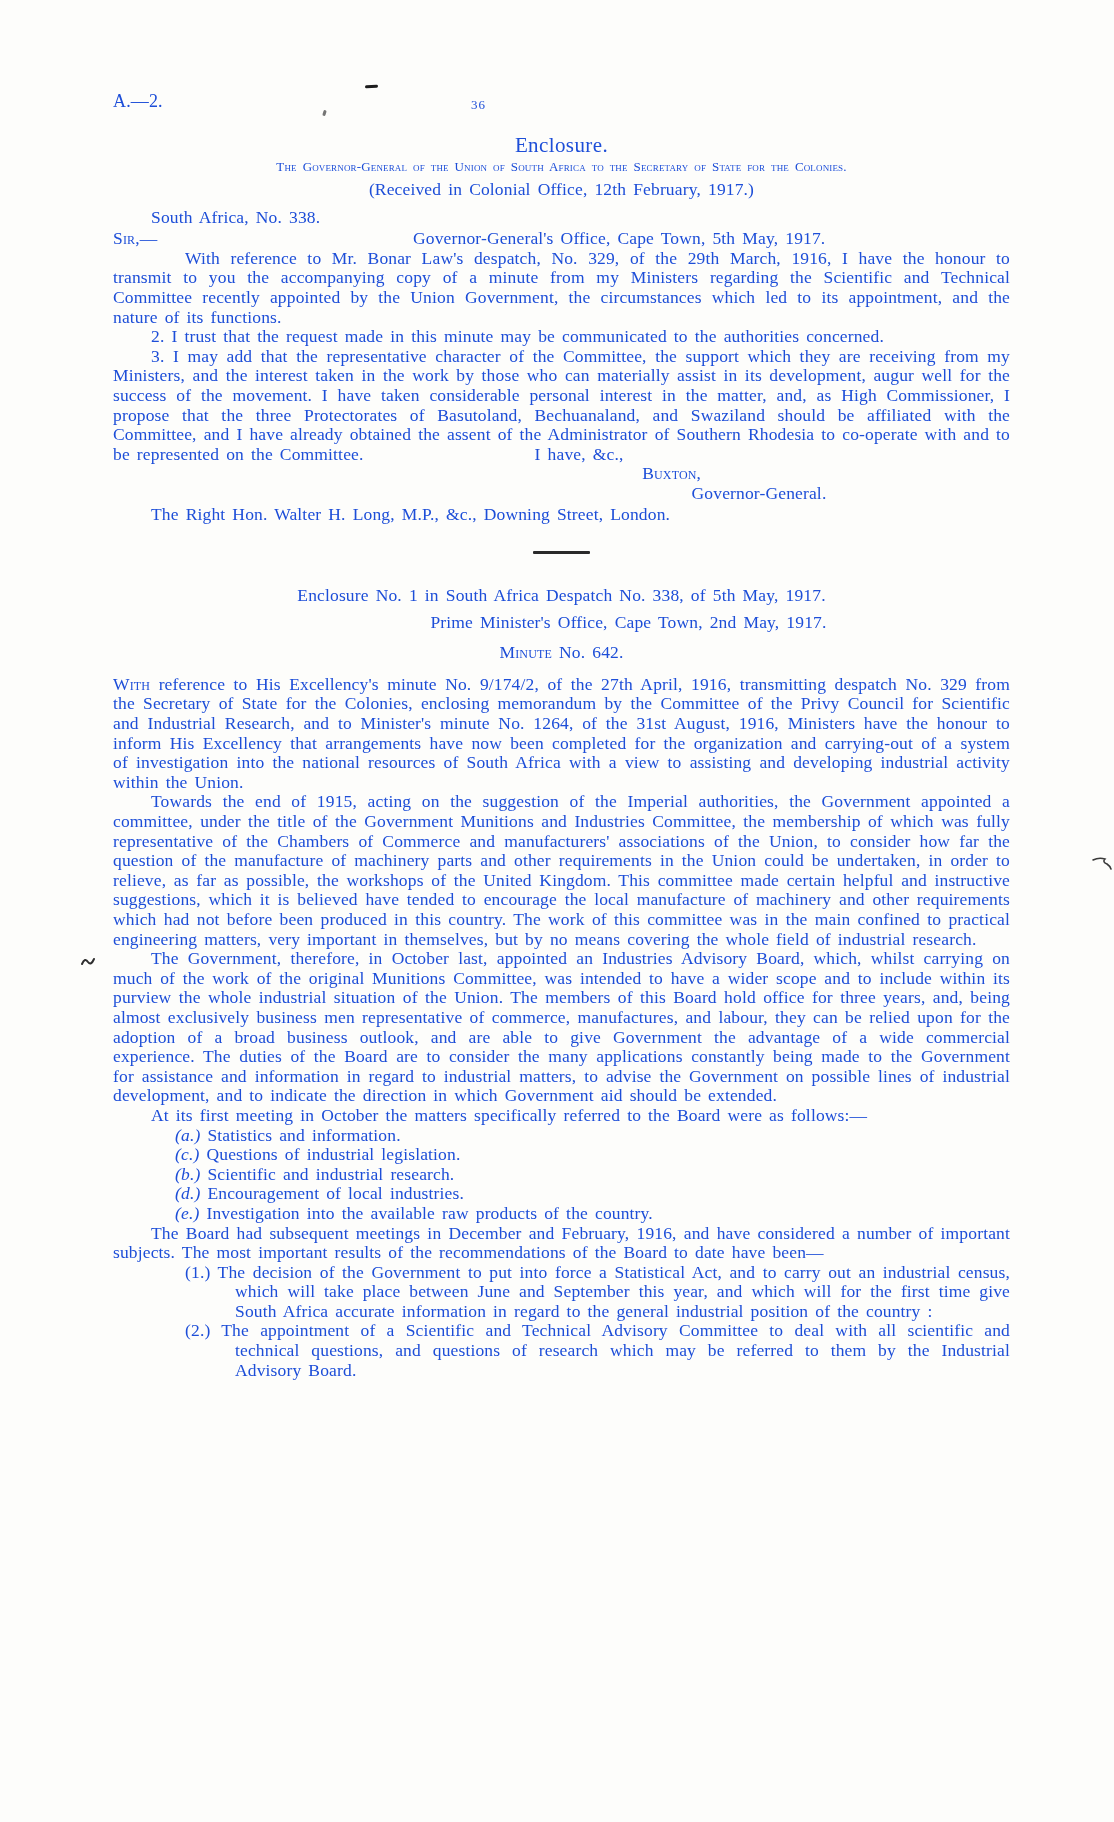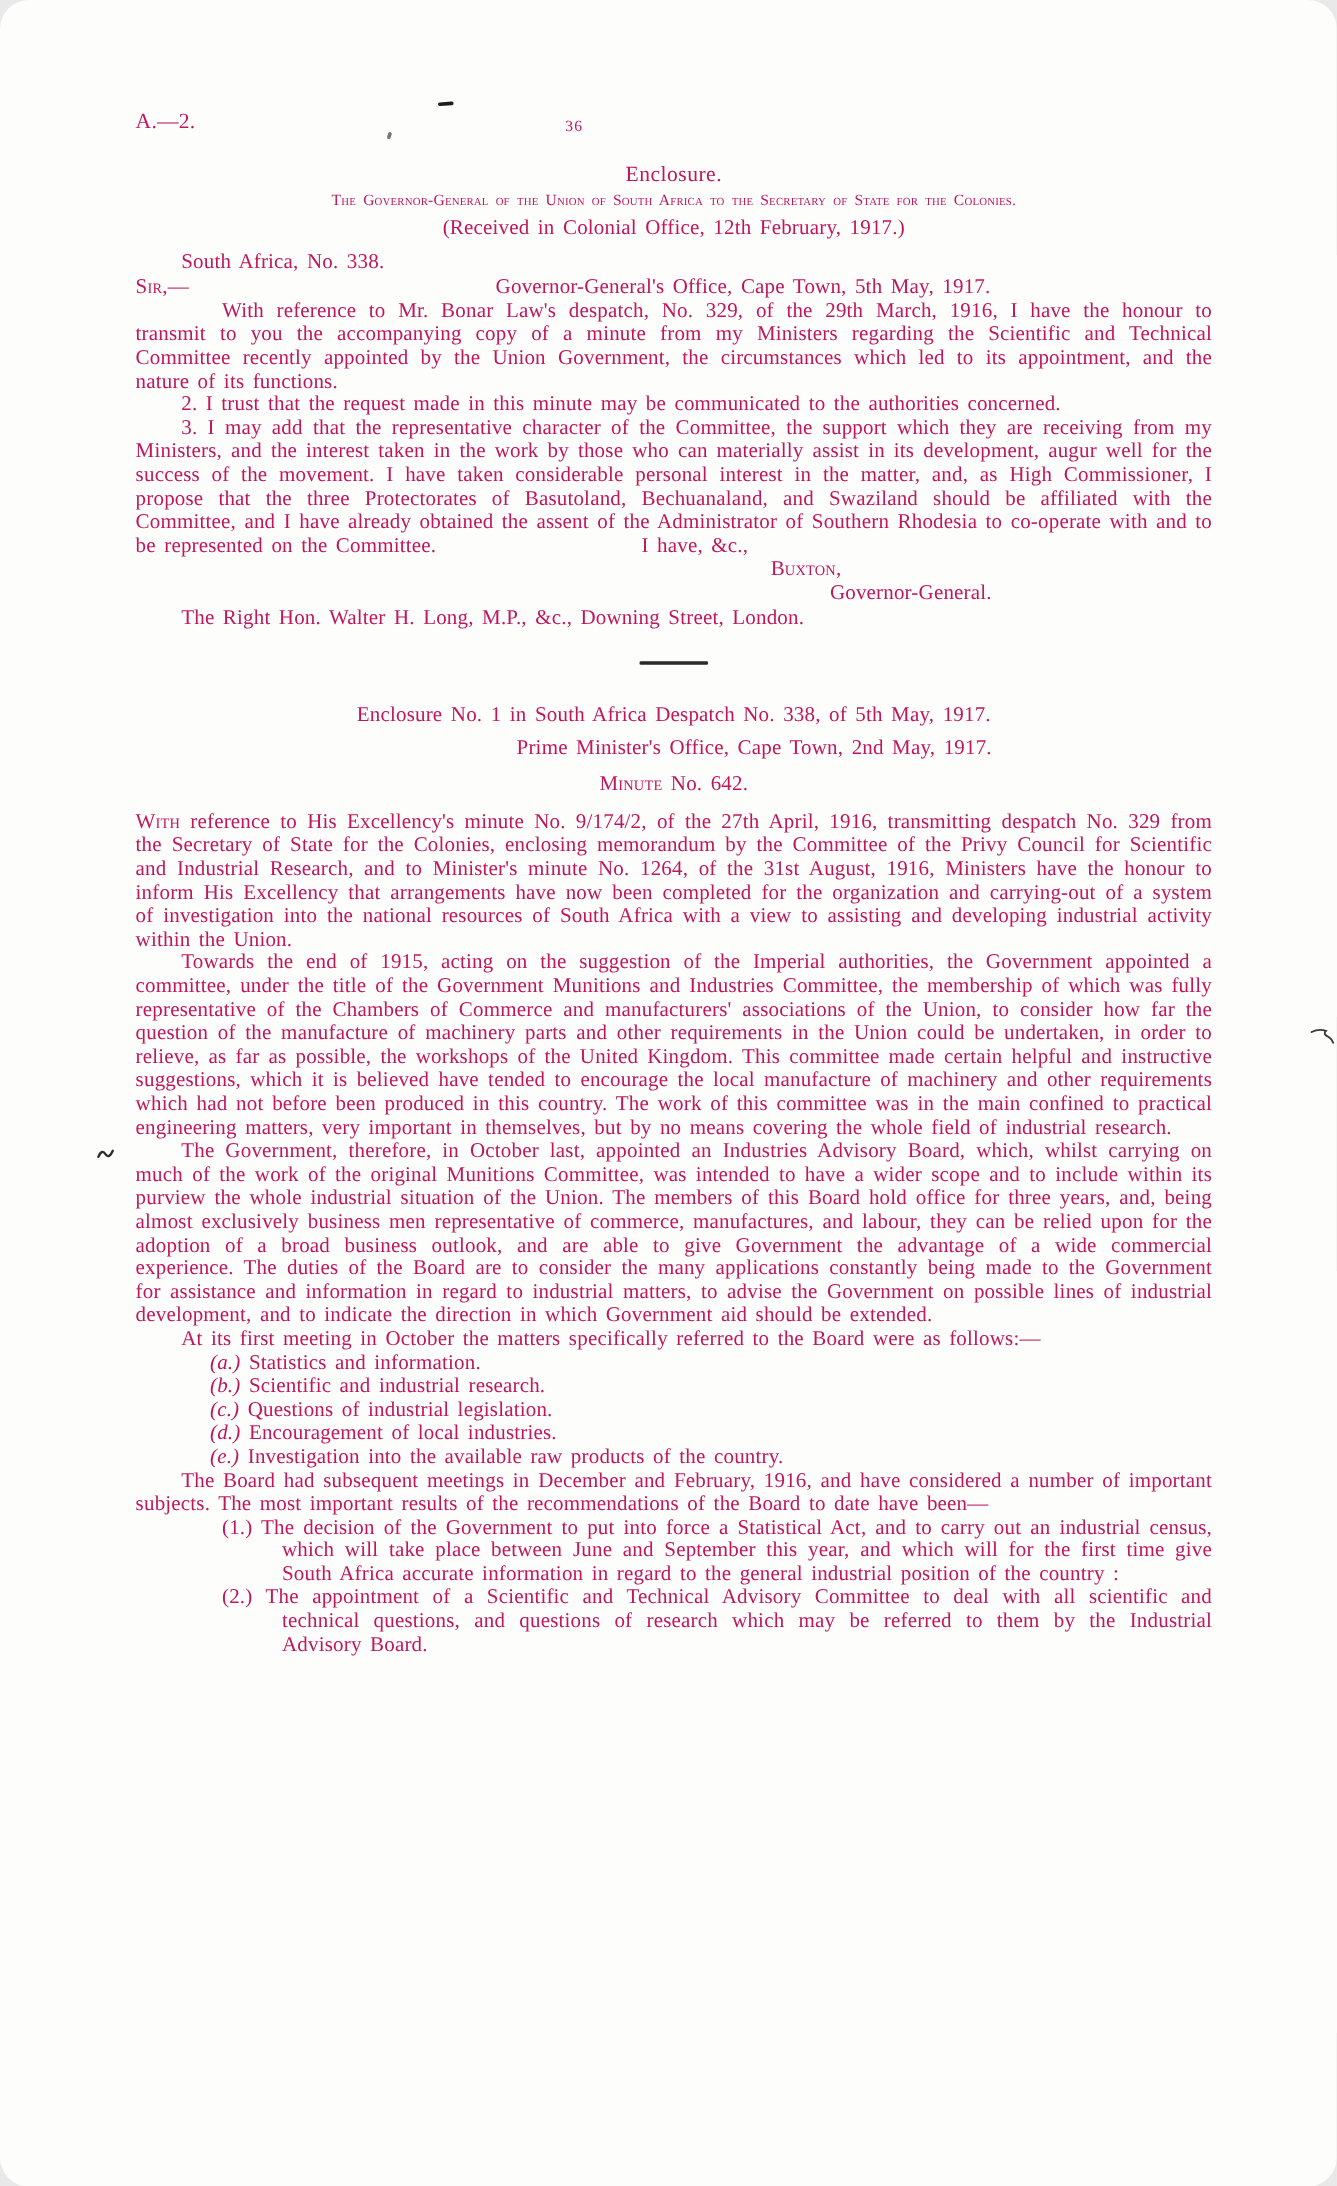--- a/index.html
+++ b/index.html
@@ -3,40 +3,39 @@
 <meta charset="utf-8">
 <style>
   * { margin:0; padding:0; box-sizing:border-box; }
   html,body { background:#e9e9e9; }
   .page {
     position:relative;
     width:1114px; height:1822px;
     margin:0 auto;
     background:#fdfdfb;
     font-family:"Liberation Serif","DejaVu Serif",serif;
-    color:#be185d;
+    color:#1d4ed8;
     overflow:hidden;
-    border-radius:24px;
   }
   .content {
     position:absolute; left:113px; top:0; width:897px;
     font-size:17.5px; line-height:19.6px;
     word-spacing:2.5px; letter-spacing:0.15px;
   }
   .sc { font-variant:small-caps; }
   .just { text-align:justify; }
   .center { text-align:center; }
 
   .header-row { position:relative; margin-top:92px; height:22px; }
   .doc-ref { position:absolute; left:0; top:0; font-size:18px; }
   .page-number { position:absolute; left:358px; top:3px; font-size:13px; letter-spacing:1px; }
   .stray-dash { position:absolute; left:252px; top:-7px; width:13px; height:3px; background:#1d1d1d; border-radius:2px; transform:rotate(-4deg); }
   .stray-dot { position:absolute; left:210px; top:18px; width:3px; height:6px; background:#3a3a3a; border-radius:2px; transform:rotate(18deg); opacity:.7; }
 
-  .enclosure-heading { margin-top:22px; font-size:18px; letter-spacing:.4px; }
+  .enclosure-heading { margin-top:22px; font-size:21px; letter-spacing:.4px; }
   .address { margin-top:0; font-size:13px; line-height:21px; }
   .received { margin-top:3px; }
   .reference { margin-top:9px; text-indent:38px; }
 
   .salutation-row { position:relative; margin-top:1px; height:20px; }
   .salutation { position:absolute; left:0; top:0;text-align:right; }
   .office-date { position:absolute; left:300px; top:0; }
 
   .p-first { text-indent:72px; }
   .p-std { text-indent:38px; }
@@ -110,22 +109,22 @@
 
     <p class="minute-p1 just"><span class="sc">With</span> <span>reference to His Excellency's minute No. 9/174/2, of the 27th April, 1916, transmitting despatch No. 329 from the Secretary of State for the Colonies, enclosing memorandum by the Committee of the Privy Council for Scientific and Industrial Research, and to Minister's minute No. 1264, of the 31st August, 1916, Ministers have the honour to inform His Excellency that arrangements have now been completed for the organization and carrying-out of a system of investigation into the national resources of South Africa with a view to assisting and developing industrial activity within the Union.</span></p>
 
     <p class="p-std just">Towards the end of 1915, acting on the suggestion of the Imperial authorities, the Government appointed a committee, under the title of the Government Munitions and Industries Committee, the membership of which was fully representative of the Chambers of Commerce and manufacturers' associations of the Union, to consider how far the question of the manufacture of machinery parts and other requirements in the Union could be undertaken, in order to relieve, as far as possible, the workshops of the United Kingdom.  This committee made certain helpful and instructive suggestions, which it is believed have tended to encourage the local manufacture of machinery and other requirements which had not before been produced in this country.  The work of this committee was in the main confined to practical engineering matters, very important in themselves, but by no means covering the whole field of industrial research.</p>
     <p class="p-std just">The Government, therefore, in October last, appointed an Industries Advisory Board, which, whilst carrying on much of the work of the original Munitions Committee, was intended to have a wider scope and to include within its purview the whole industrial situation of the Union.  The members of this Board hold office for three years, and, being almost exclusively business men representative of commerce, manufactures, and labour, they can be relied upon for the adoption of a broad business outlook, and are able to give Government the advantage of a wide commercial experience.  The duties of the Board are to consider the many applications constantly being made to the Government for assistance and information in regard to industrial matters, to advise the Government on possible lines of industrial development, and to indicate the direction in which Government aid should be extended.</p>
 
     <p class="p-std just">At its first meeting in October the matters specifically referred to the Board were as follows:—</p>
 
     <ul class="matters-list">
       <li><span class="marker-it">(a.)</span> <span>Statistics and information.</span></li>
+      <li><span class="marker-it">(c.)</span> <span>Questions of industrial legislation.</span></li>
       <li><span class="marker-it">(b.)</span> <span>Scientific and industrial research.</span></li>
-      <li><span class="marker-it">(c.)</span> <span>Questions of industrial legislation.</span></li>
       <li><span class="marker-it">(d.)</span> <span>Encouragement of local industries.</span></li>
       <li><span class="marker-it">(e.)</span> <span>Investigation into the available raw products of the country.</span></li>
     </ul>
 
     <p class="p-std just">The Board had subsequent meetings in December and February, 1916, and have considered a number of important subjects.  The most important results of the recommendations of the Board to date have been—</p>
 
     <ol class="results-list">
       <li><span>(1.)</span> <span>The decision of the Government to put into force a Statistical Act, and to carry out an industrial census, which will take place between June and September this year, and which will for the first time give South Africa accurate information in regard to the general industrial position of the country :</span></li>
       <li><span>(2.)</span> <span>The appointment of a Scientific and Technical Advisory Committee to deal with all scientific and technical questions, and questions of research which may be referred to them by the Industrial Advisory Board.</span></li>
     </ol>

